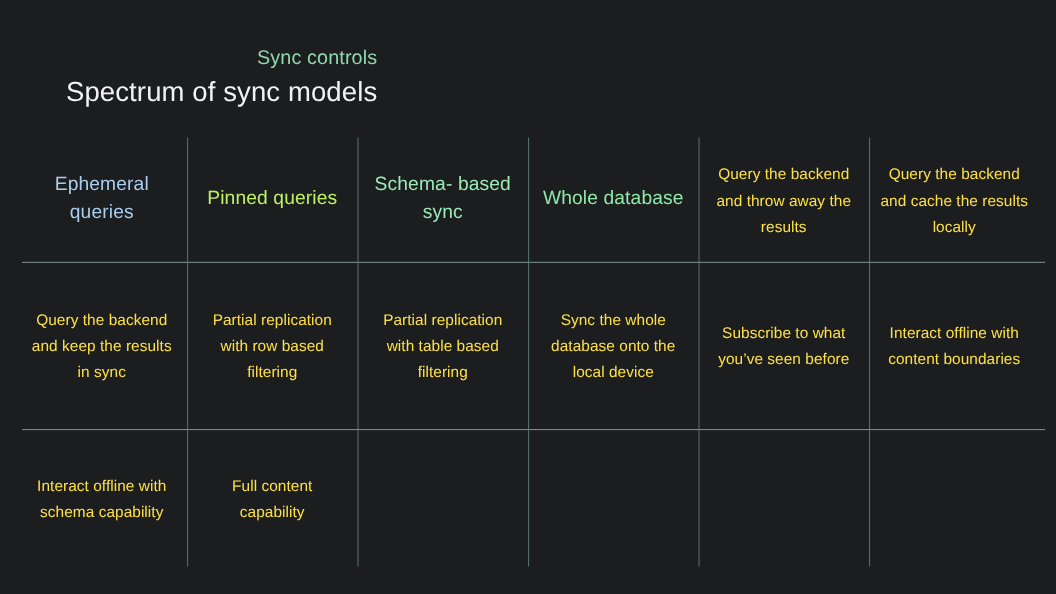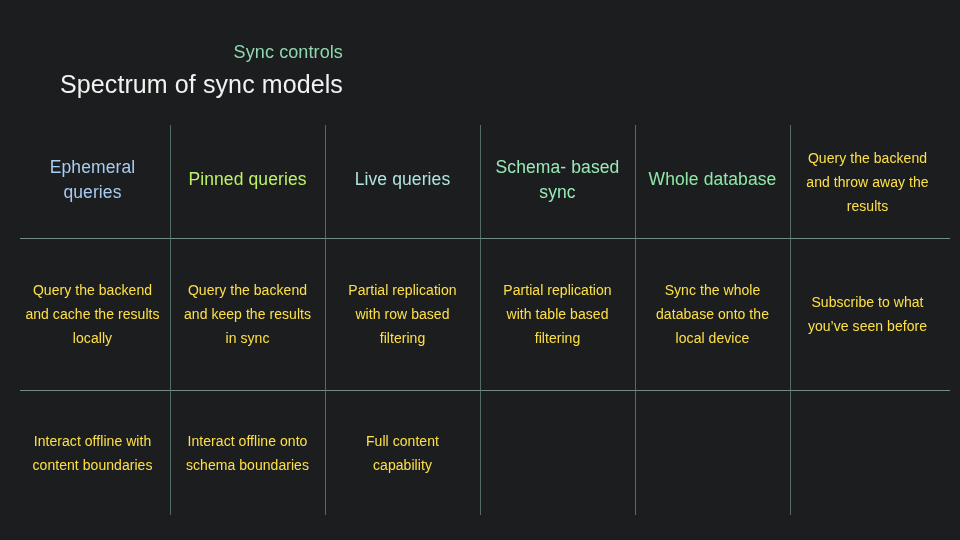--- a/index.html
+++ b/index.html
@@ -135,26 +135,20 @@
           <span>Ephemeral</span>
           <span>queries</span>
         </div>
       </div>
       <div class="cell cell-head" style="color: #bef264;">
         <div>
           <span>Pinned</span>
           <span>queries</span>
         </div>
       </div>
-      <div class="cell cell-head" style="color: rgb(174, 229, 224);">
-        <div>
-          <span>Live</span>
-          <span>queries</span>
-        </div>
-      </div>
       <div class="cell cell-head" style="color: rgb(154, 234, 182);">
         <div>
           <span>Schema-</span>
           <span>based sync</span>
         </div>
       </div>
       <div class="cell cell-head" style="color: rgb(144, 232, 168);">
         <div>
           <span>Whole</span>
           <span>database</span>
@@ -163,21 +157,21 @@
 
       <div class="cell cell-body">Query the backend and throw away the results</div>
       <div class="cell cell-body">Query the backend and cache the results locally</div>
       <div class="cell cell-body">Query the backend and keep the results in sync</div>
       <div class="cell cell-body">Partial replication with row based filtering</div>
       <div class="cell cell-body">Partial replication with table based filtering</div>
       <div class="cell cell-body">Sync the whole database onto the local device</div>
 
       <div class="cell cell-body">Subscribe to what you’ve seen before</div>
       <div class="cell cell-body">Interact offline with content boundaries</div>
-      <div class="cell cell-body">Interact offline onto schema boundaries</div>
+      <div class="cell cell-body">Interact offline with schema capability</div>
       <div class="cell cell-body">Full content capability</div>
 
     </div>
 
     <div class="rule-h r1" style="background: rgb(118, 145, 140);"></div>
     <div class="rule-h r2" style="background: rgb(118, 145, 140);"></div>
 
     <div class="rule-v v1"></div>
     <div class="rule-v v2"></div>
     <div class="rule-v v3"></div>

